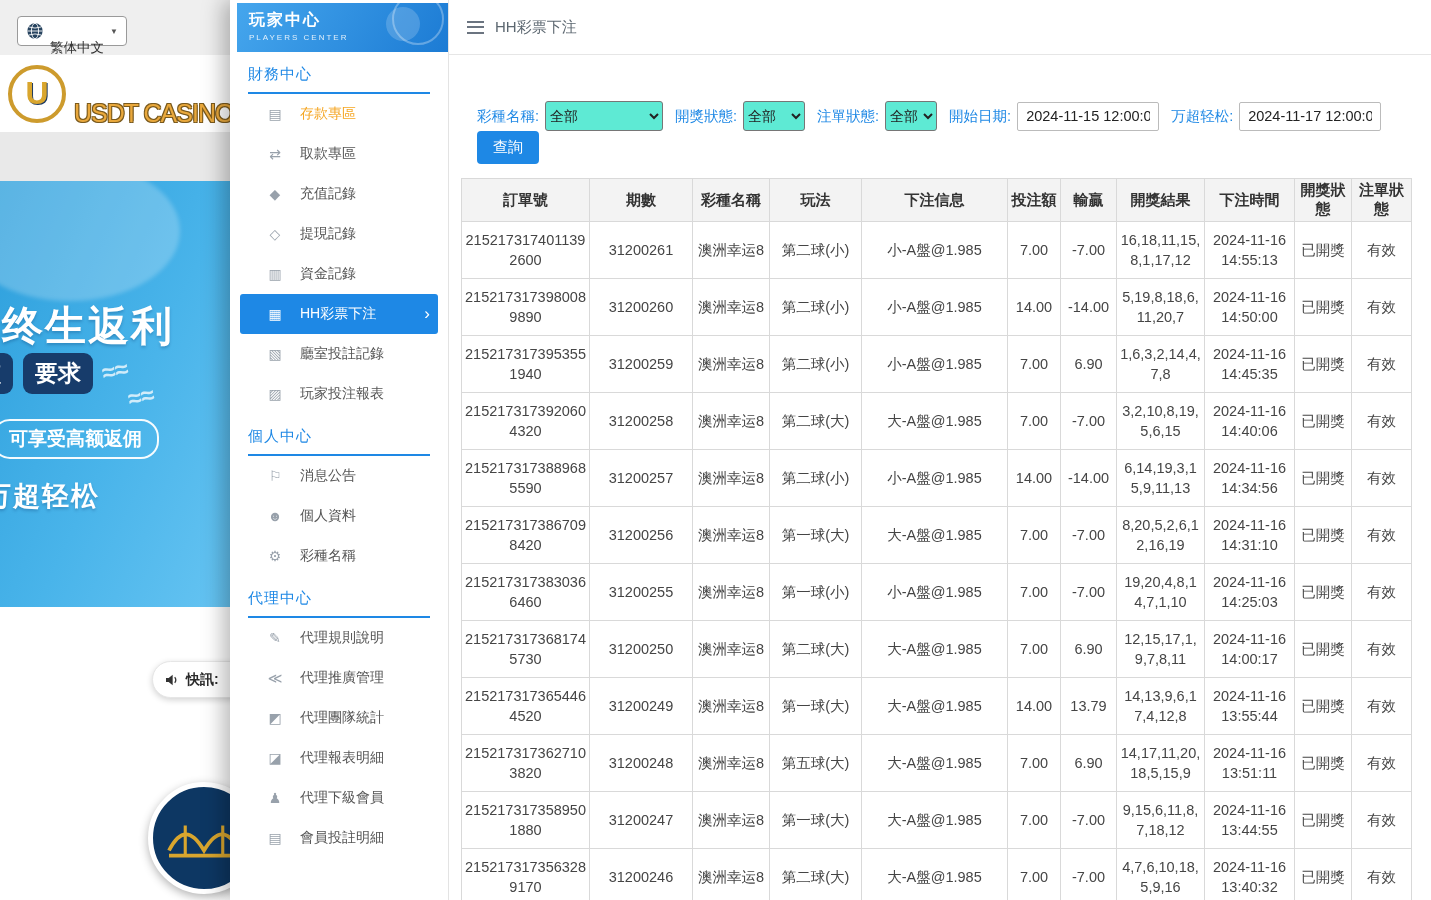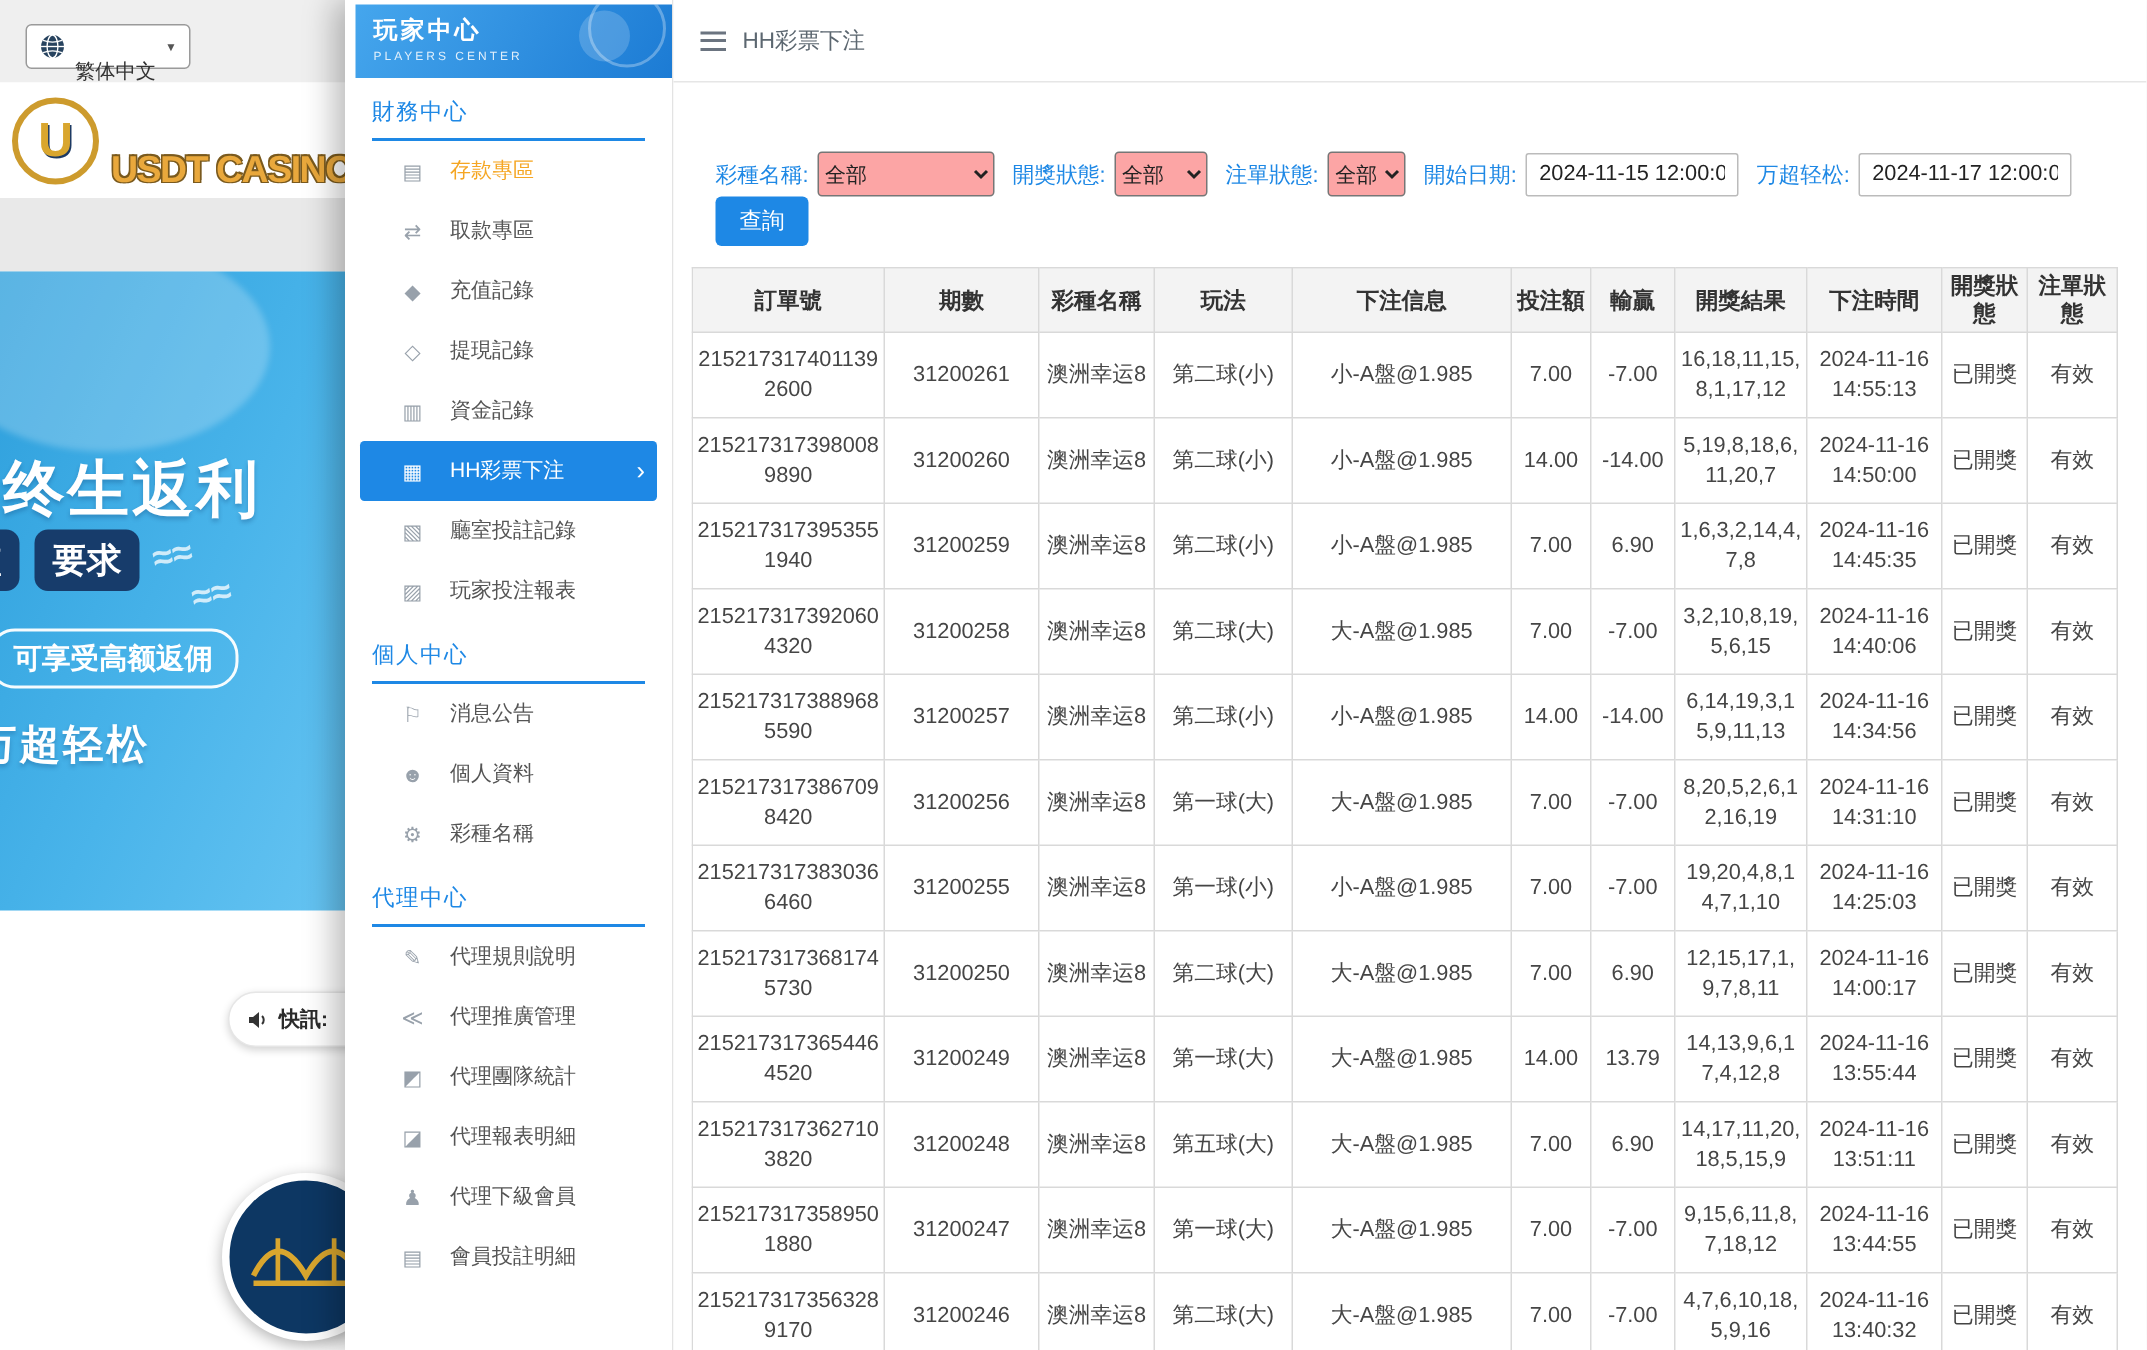--- a/index.html
+++ b/index.html
@@ -13,21 +13,21 @@
 
   
   .bg-page{position:absolute;left:0;top:0;width:231px;height:900px;overflow:hidden;background:#fff;}
   .top-strip{position:absolute;left:0;top:0;width:231px;height:55px;background:#efefef;}
   .lang-box{position:absolute;left:17px;top:16px;height:30px;min-width:110px;background:#fff;border:1px solid #9a9a9a;border-radius:4px;display:flex;align-items:center;gap:6px;padding:0 8px;cursor:pointer;}
   .lang-box .lang-label{font-size:13.5px;color:#333;margin-top:34px;}
   .lang-caret{font-size:8px;color:#555;}
   .logo-strip{position:absolute;left:0;top:55px;width:231px;height:77px;background:#fff;display:flex;align-items:center;padding-left:8px;gap:8px;}
   .logo-badge{width:58px;height:58px;border-radius:50%;border:4px solid #CD9B2D;background:#fff;display:flex;align-items:center;justify-content:center;flex:0 0 auto;}
   .logo-badge span{font-size:32px;font-weight:800;color:#D9A62E;text-shadow:1px 1px 0 #1d3a63;}
-  .logo-text{font-size:25px;font-weight:700;letter-spacing:-1px;color:#E9A83C;text-shadow:1px 1px 0 #7a5a1e,-1px 1px 0 #7a5a1e,1px -1px 0 #7a5a1e,-1px -1px 0 #7a5a1e;white-space:nowrap;margin-top:40px;}
+  .logo-text{font-size:25px;font-weight:400;letter-spacing:-1px;color:#E9A83C;text-shadow:1px 1px 0 #7a5a1e,-1px 1px 0 #7a5a1e,1px -1px 0 #7a5a1e,-1px -1px 0 #7a5a1e;white-space:nowrap;margin-top:40px;}
   .mid-strip{position:absolute;left:0;top:132px;width:231px;height:49px;background:#e9e9e9;}
   .banner{position:absolute;left:0;top:181px;width:231px;height:426px;background:linear-gradient(115deg,#2D9FDC 0%,#49B4EA 55%,#66C4F2 100%);overflow:hidden;color:#fff;}
   .banner-blob{position:absolute;left:-40px;top:-20px;width:220px;height:140px;border-radius:50%;background:rgba(255,255,255,.22);filter:blur(2px);}
   .banner-headline{position:absolute;left:2px;top:118px;font-size:41px;font-weight:800;letter-spacing:2px;text-shadow:0 2px 3px rgba(0,40,90,.25);white-space:nowrap;}
   .banner-badges{position:absolute;left:-34px;top:172px;display:flex;gap:10px;}
   .banner-badge{background:#173C6B;color:#fff;border-radius:9px;padding:5px 12px;font-size:23px;font-weight:700;white-space:nowrap;}
   .banner-wave{position:absolute;color:rgba(255,255,255,.75);font-size:24px;font-weight:700;transform:rotate(-12deg);}
   .wave-1{left:102px;top:176px;}
   .wave-2{left:128px;top:202px;}
   .banner-pill{position:absolute;left:-8px;top:238px;border:2px solid rgba(255,255,255,.95);border-radius:18px;padding:5px 15px;font-size:19px;font-weight:600;white-space:nowrap;}
@@ -59,21 +59,21 @@
   .content{flex:1;display:flex;flex-direction:column;min-width:0;background:#fff;}
   .topbar{height:55px;border-bottom:1px solid #e6e6e6;display:flex;align-items:center;gap:11px;padding:0 18px;flex:0 0 auto;}
   .hamburger{width:17px;height:13px;border-top:2px solid #6b7480;border-bottom:2px solid #6b7480;position:relative;cursor:pointer;}
   .hamburger::after{content:"";position:absolute;left:0;right:0;top:3.5px;height:2px;background:#6b7480;}
   .topbar-title{font-size:15px;color:#5c6770;}
 
   .filters{padding:17px 0 0 28px;flex:0 0 auto;}
   .filter-row{display:flex;align-items:center;margin-top:29px;}
   .f-label{color:var(--accent-blue);font-size:14.5px;margin-right:6px;white-space:nowrap;}
   .f-group{display:flex;align-items:center;margin-right:12px;}
-  select.f-select{height:30px;border:1px solid #767676;border-radius:3px;background:#fca5a5;font-size:14px;color:#222;font-family:inherit;}
+  select.f-select{height:30px;border:1px solid #767676;border-radius:3px;background:#5eead4;font-size:14px;color:#222;font-family:inherit;}
   .w118{width:118px;} .w62{width:62px;} .w52{width:52px;}
   input.f-date{height:29px;width:142px;border:1px solid #bbb;border-radius:2px;padding:0 8px;font-size:14.5px;color:#222;font-family:inherit;}
   .filter-actions{}
   .btn-primary{background:var(--accent-blue);color:#fff;border:none;border-radius:4px;padding:7px 16px;font-size:15px;cursor:pointer;font-family:inherit;}
 
   .table-wrap{margin:14px 0 0 12px;flex:1;overflow:hidden;}
   table.bets{border-collapse:collapse;table-layout:fixed;}
   table.bets th{background:#f3f3f3;border:1px solid #d9d9d9;font-size:15px;font-weight:700;color:#333;height:41px;padding:2px 3px;text-align:center;}
   table.bets td{border:1px solid #d9d9d9;text-align:center;font-size:14.5px;padding:8px 3px;line-height:20px;word-break:break-all;color:#454545;}
   td.c-order-no,td.c-period{color:#3e3e3e;}

